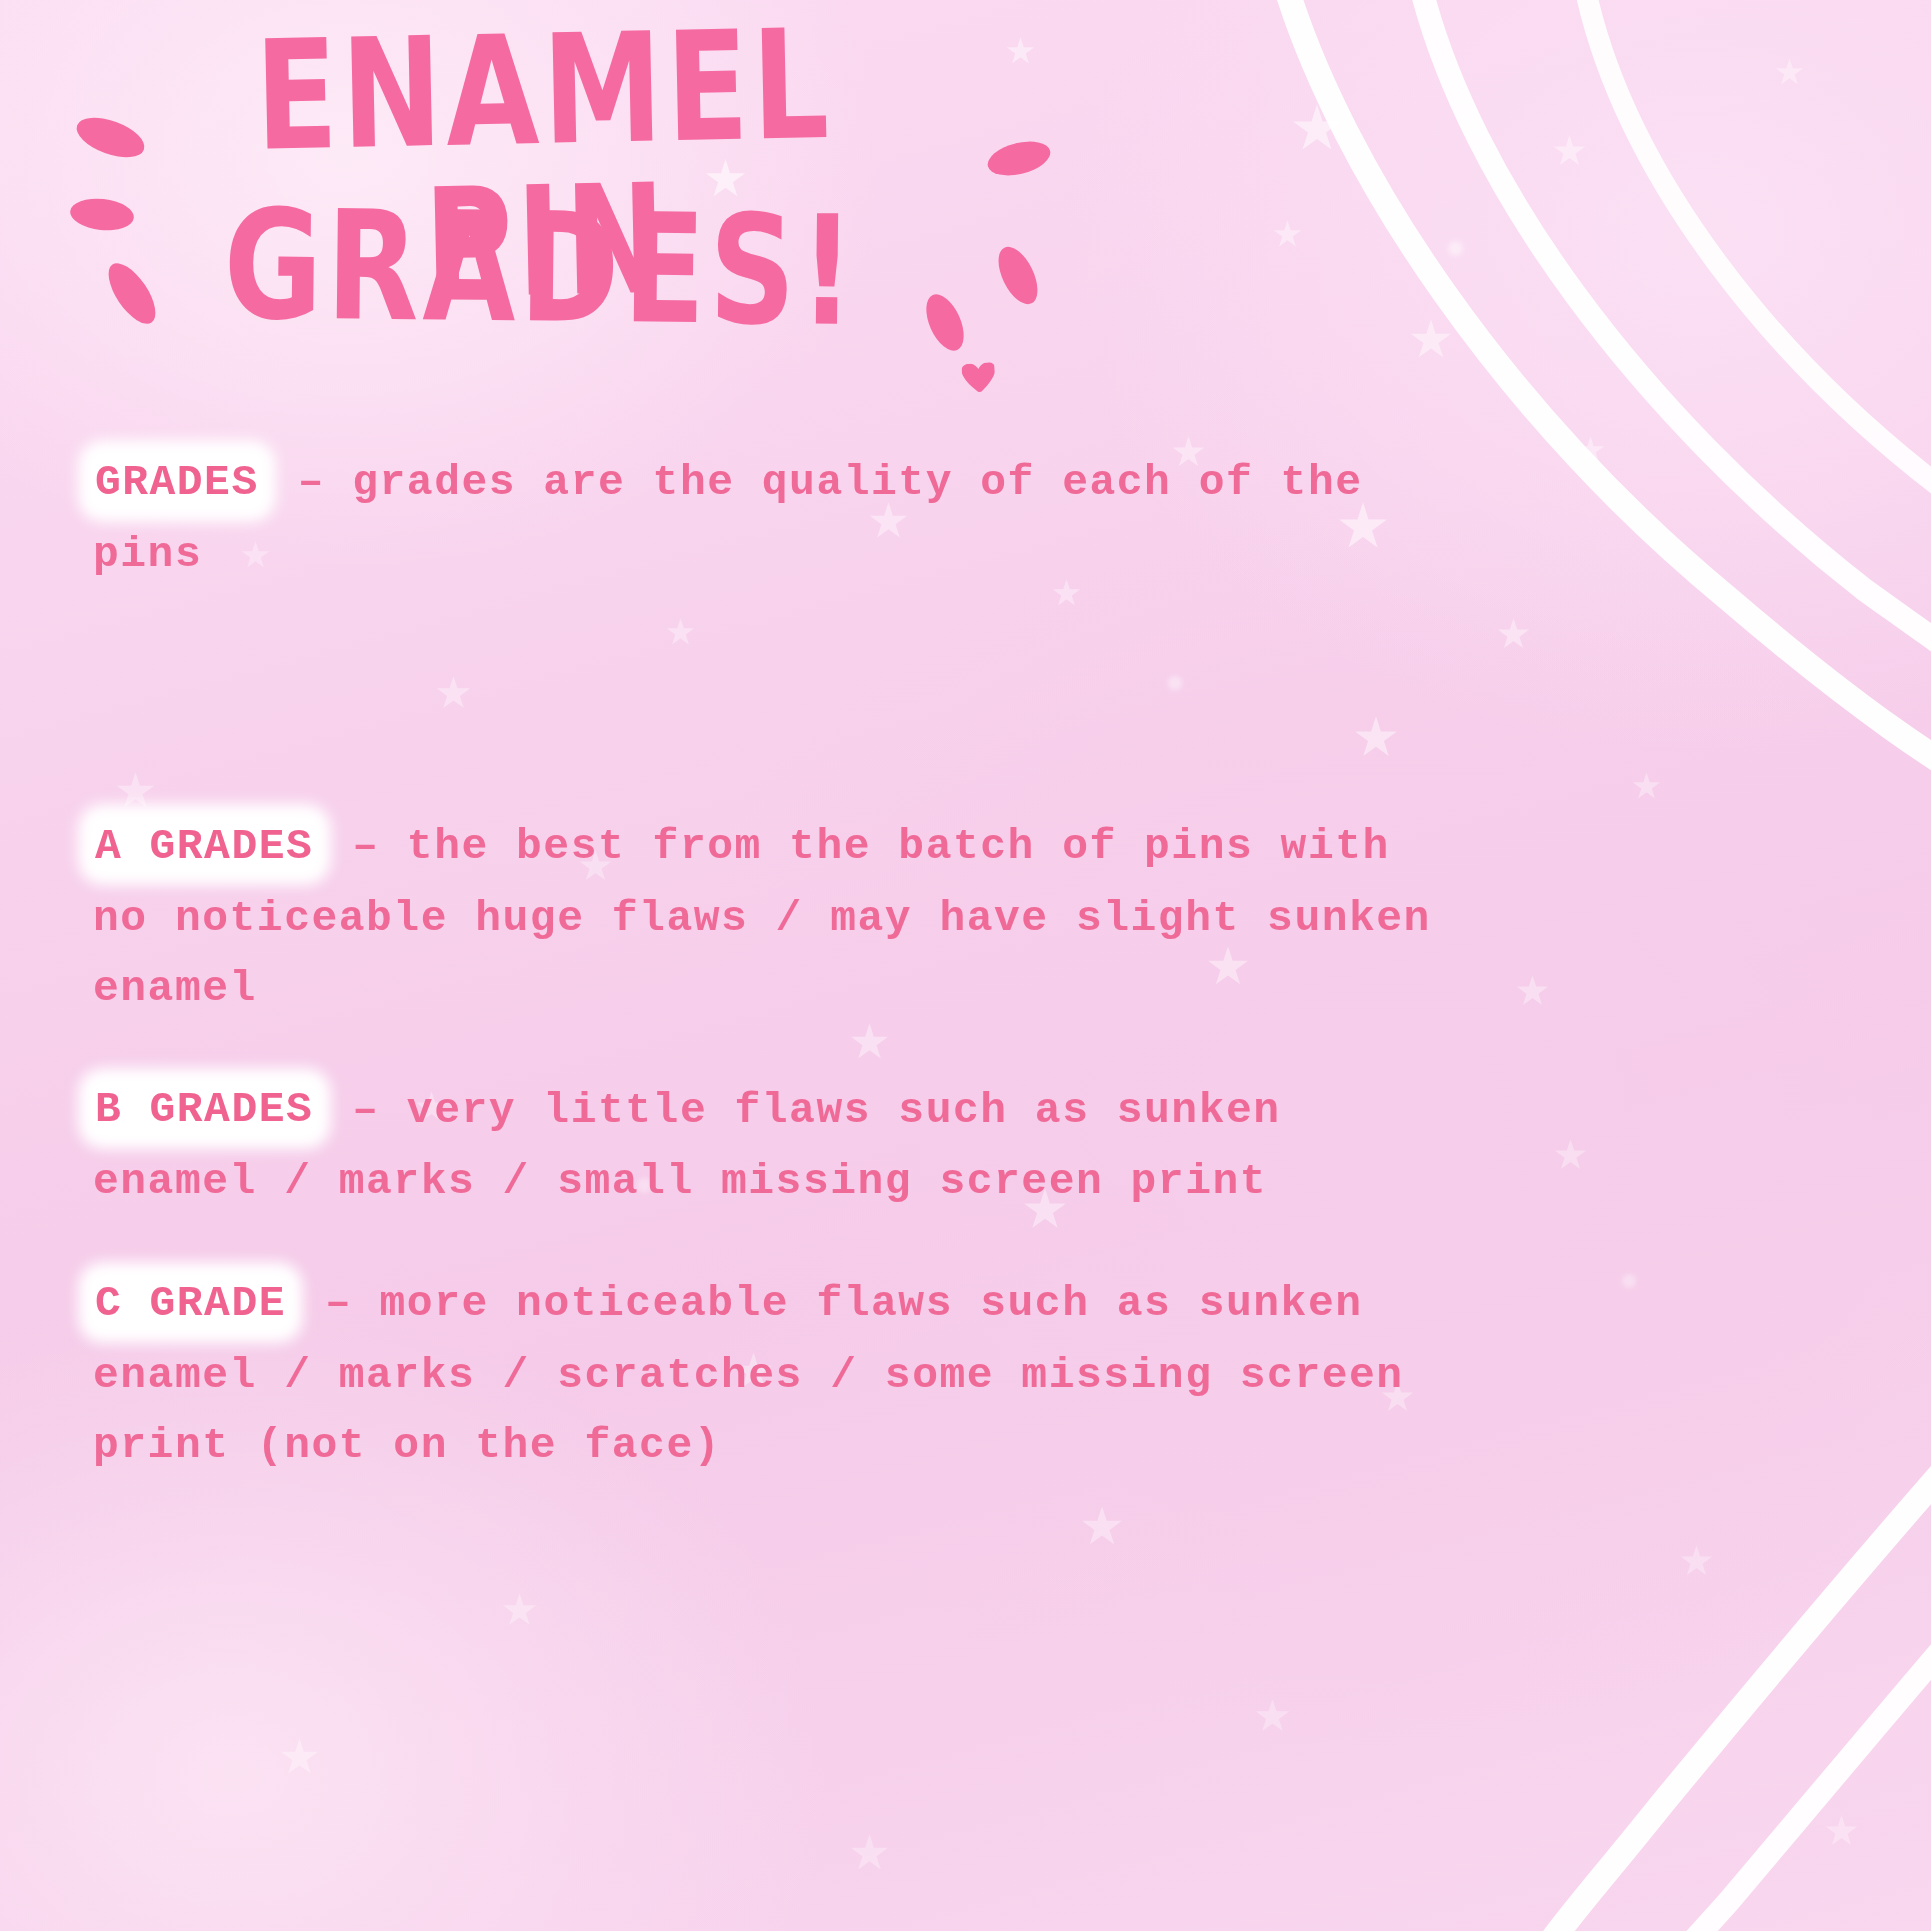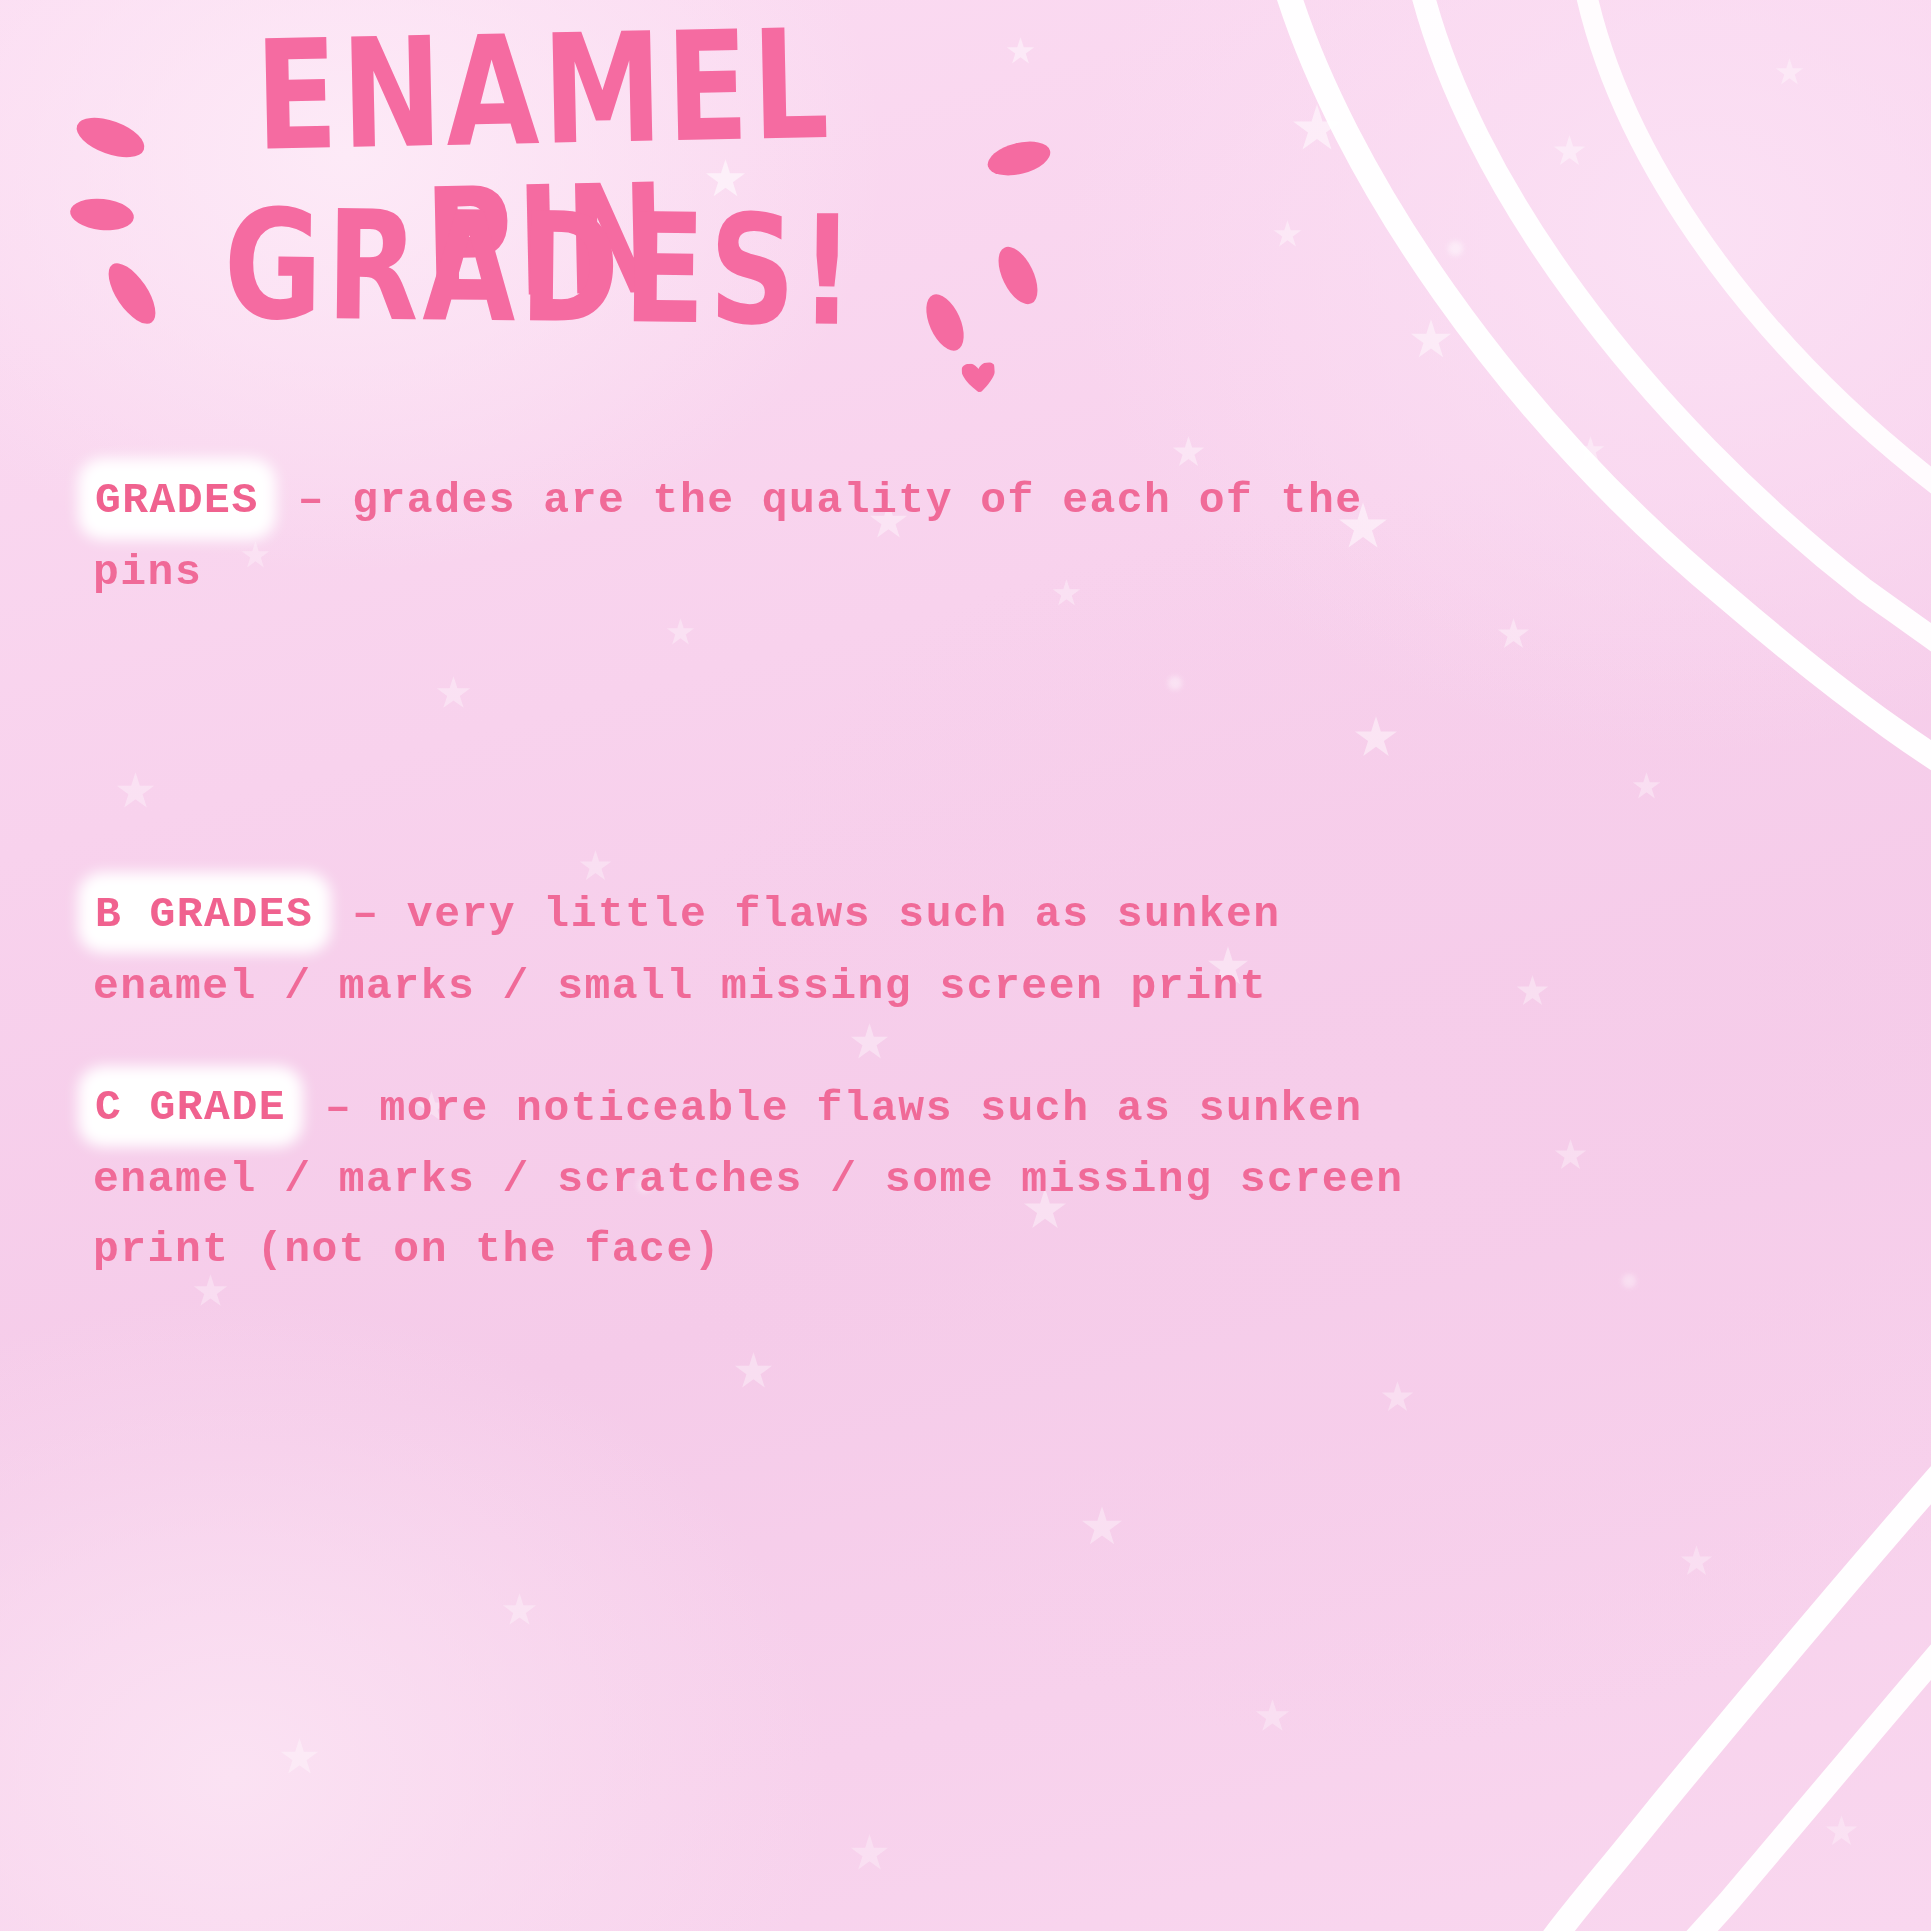--- a/index.html
+++ b/index.html
@@ -55,21 +55,21 @@
   .heartdot{
     position:absolute;left:962px;top:346px;width:33px;height:29px;
     background:#f56ba1;
     transform:rotate(-4deg);
     clip-path:path("M17 30 C 3 19, 0 10, 0 7 C 0 2, 4 0, 8 0 C 12 0, 15 3, 17 6 C 19 3, 22 0, 26 0 C 30 0, 34 2, 34 7 C 34 10, 31 19, 17 30 Z");
   }
   
   .dash{position:absolute;background:#f56ba1;border-radius:50%;}
 
   
-  .body-block{position:absolute;left:93px;top:464px;width:1767px;}
+  .body-block{position:absolute;left:93px;top:446px;width:1767px;}
   .para{
     color:#f06a98;
     font-size:43px;
     font-weight:700;
     line-height:70px;
     letter-spacing:1.5px;
     white-space:pre-wrap;
     margin:0;
   }
   .spacer-md{height:56px;}
@@ -170,20 +170,23 @@
 pins</span></p>
 
     <div class="spacer-md"></div>
 
 
     <div class="spacer-md"></div>
 
 
     <div class="spacer-lg"></div>
 
+    <p class="para"><span class="hl">A GRADES</span><span> – the best from the batch of pins with
+no noticeable huge flaws / may have slight sunken
+enamel</span></p>
 
     <div class="spacer-sm"></div>
 
     <p class="para"><span class="hl">B GRADES</span><span> – very little flaws such as sunken
 enamel / marks / small missing screen print</span></p>
 
     <div class="spacer-sm"></div>
 
     <p class="para"><span class="hl">C GRADE</span><span> – more noticeable flaws such as sunken
 enamel / marks / scratches / some missing screen

